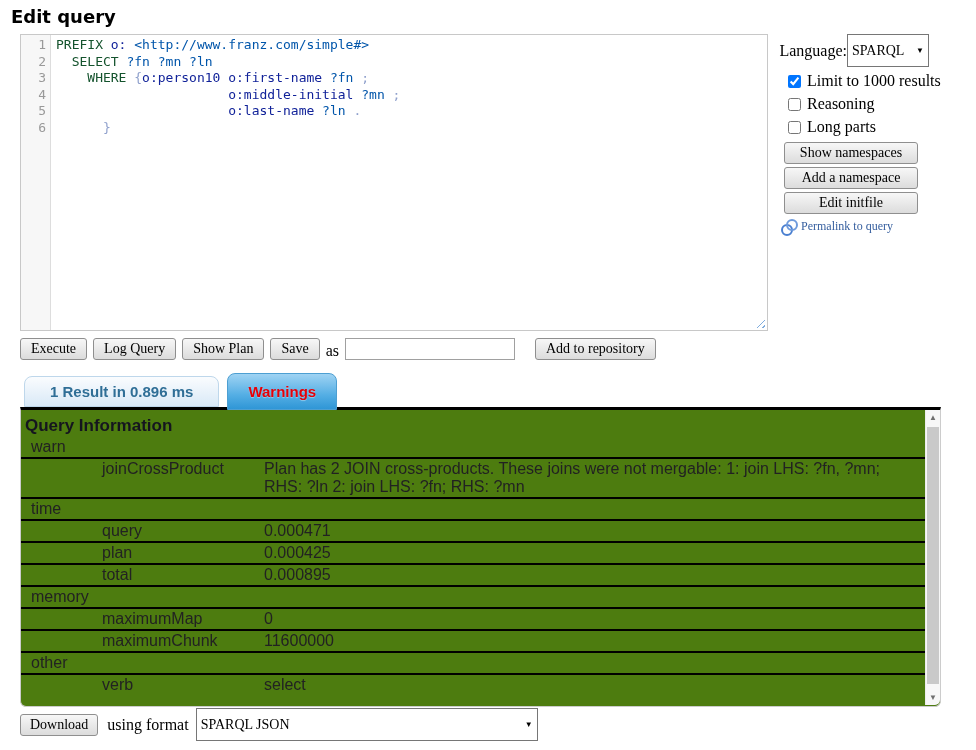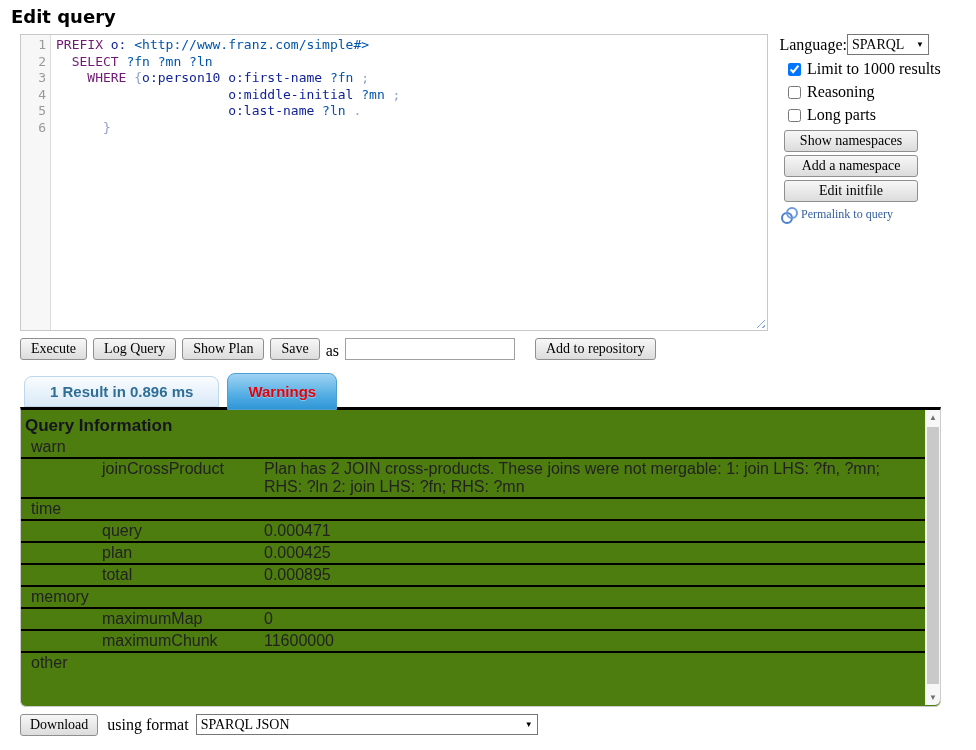--- a/index.html
+++ b/index.html
@@ -24,35 +24,35 @@
     width:748px; height:297px; border:1px solid #c8c8c8; background:#fff;
     display:flex; position:relative;
     font:13px/16.5px "DejaVu Sans Mono", monospace;
   }
   .gutter {
     width:30px; background:#f7f7f7; border-right:1px solid #ddd;
     color:#999; text-align:right; padding:2px 4px 0 0; flex:none;
   }
   .code-area { padding:2px 0 0 5px; white-space:pre; overflow:hidden; flex:1; }
   .code-line { white-space:pre; }
-  .tok-kw  { color:#701a75; }
+  .tok-kw  { color:#14532d; }
   .tok-pn  { color:#112299; }
   .tok-var { color:#0055aa; }
   .tok-pun { color:#8fa0cc; }
   .resize-grip {
     position:absolute; right:2px; bottom:2px; width:12px; height:12px;
     background:repeating-linear-gradient(135deg,#6a9fd8 0 1.2px,transparent 1.2px 3.6px);
     clip-path:polygon(100% 0,100% 100%,0 100%); opacity:.85; cursor:nwse-resize;
   }
 
   .side-panel { margin-left:auto; width:166px; font-size:16px; }
   .lang-row { display:flex; align-items:center; justify-content:flex-end; padding-right:12px; gap:0; margin-top:0; }
   .select-box {
     display:inline-flex; align-items:center; justify-content:space-between;
-    border:1px solid #767676; background:#fff; height:21px; padding:0 4px;
+    border:1px solid #767676; background:#fff; height:33px; padding:0 4px;
     cursor:default; font-size:14px;
   }
   .select-box .caret { font-size:8px; color:#000; margin-left:6px; }
   .lang-select { width:82px; }
   .chk-row { display:flex; align-items:center; gap:6px; margin:5px 0 0 13px; }
   .chk-row input { width:13px; height:13px; margin:0; flex:none; }
   .panel-btn {
     display:block; width:134px; margin:3px 23px 0 9px; padding:2px 0;
     font:14px "Liberation Serif", serif; text-align:center;
     background:linear-gradient(#f7f7f7,#dcdcdc); border:1px solid #8f8f8f;
@@ -238,20 +238,25 @@
               <td class="col-value">0</td>
             </tr>
             <tr class="entry-row">
               <td class="col-indent"></td>
               <td class="col-key">maximumChunk</td>
               <td class="col-value">11600000</td>
             </tr>
             <tr class="section-row">
               <td colspan="3">other</td>
             </tr>
+            <tr class="entry-row">
+              <td class="col-indent"></td>
+              <td class="col-key">verb</td>
+              <td class="col-value">select</td>
+            </tr>
           </tbody>
       </table>
     </div>
     <div class="scrollbar">
       <div class="sb-btn">▲</div>
       <div class="sb-thumb"></div>
       <div class="sb-btn sb-btn-down">▼</div>
     </div>
   </div>
 

